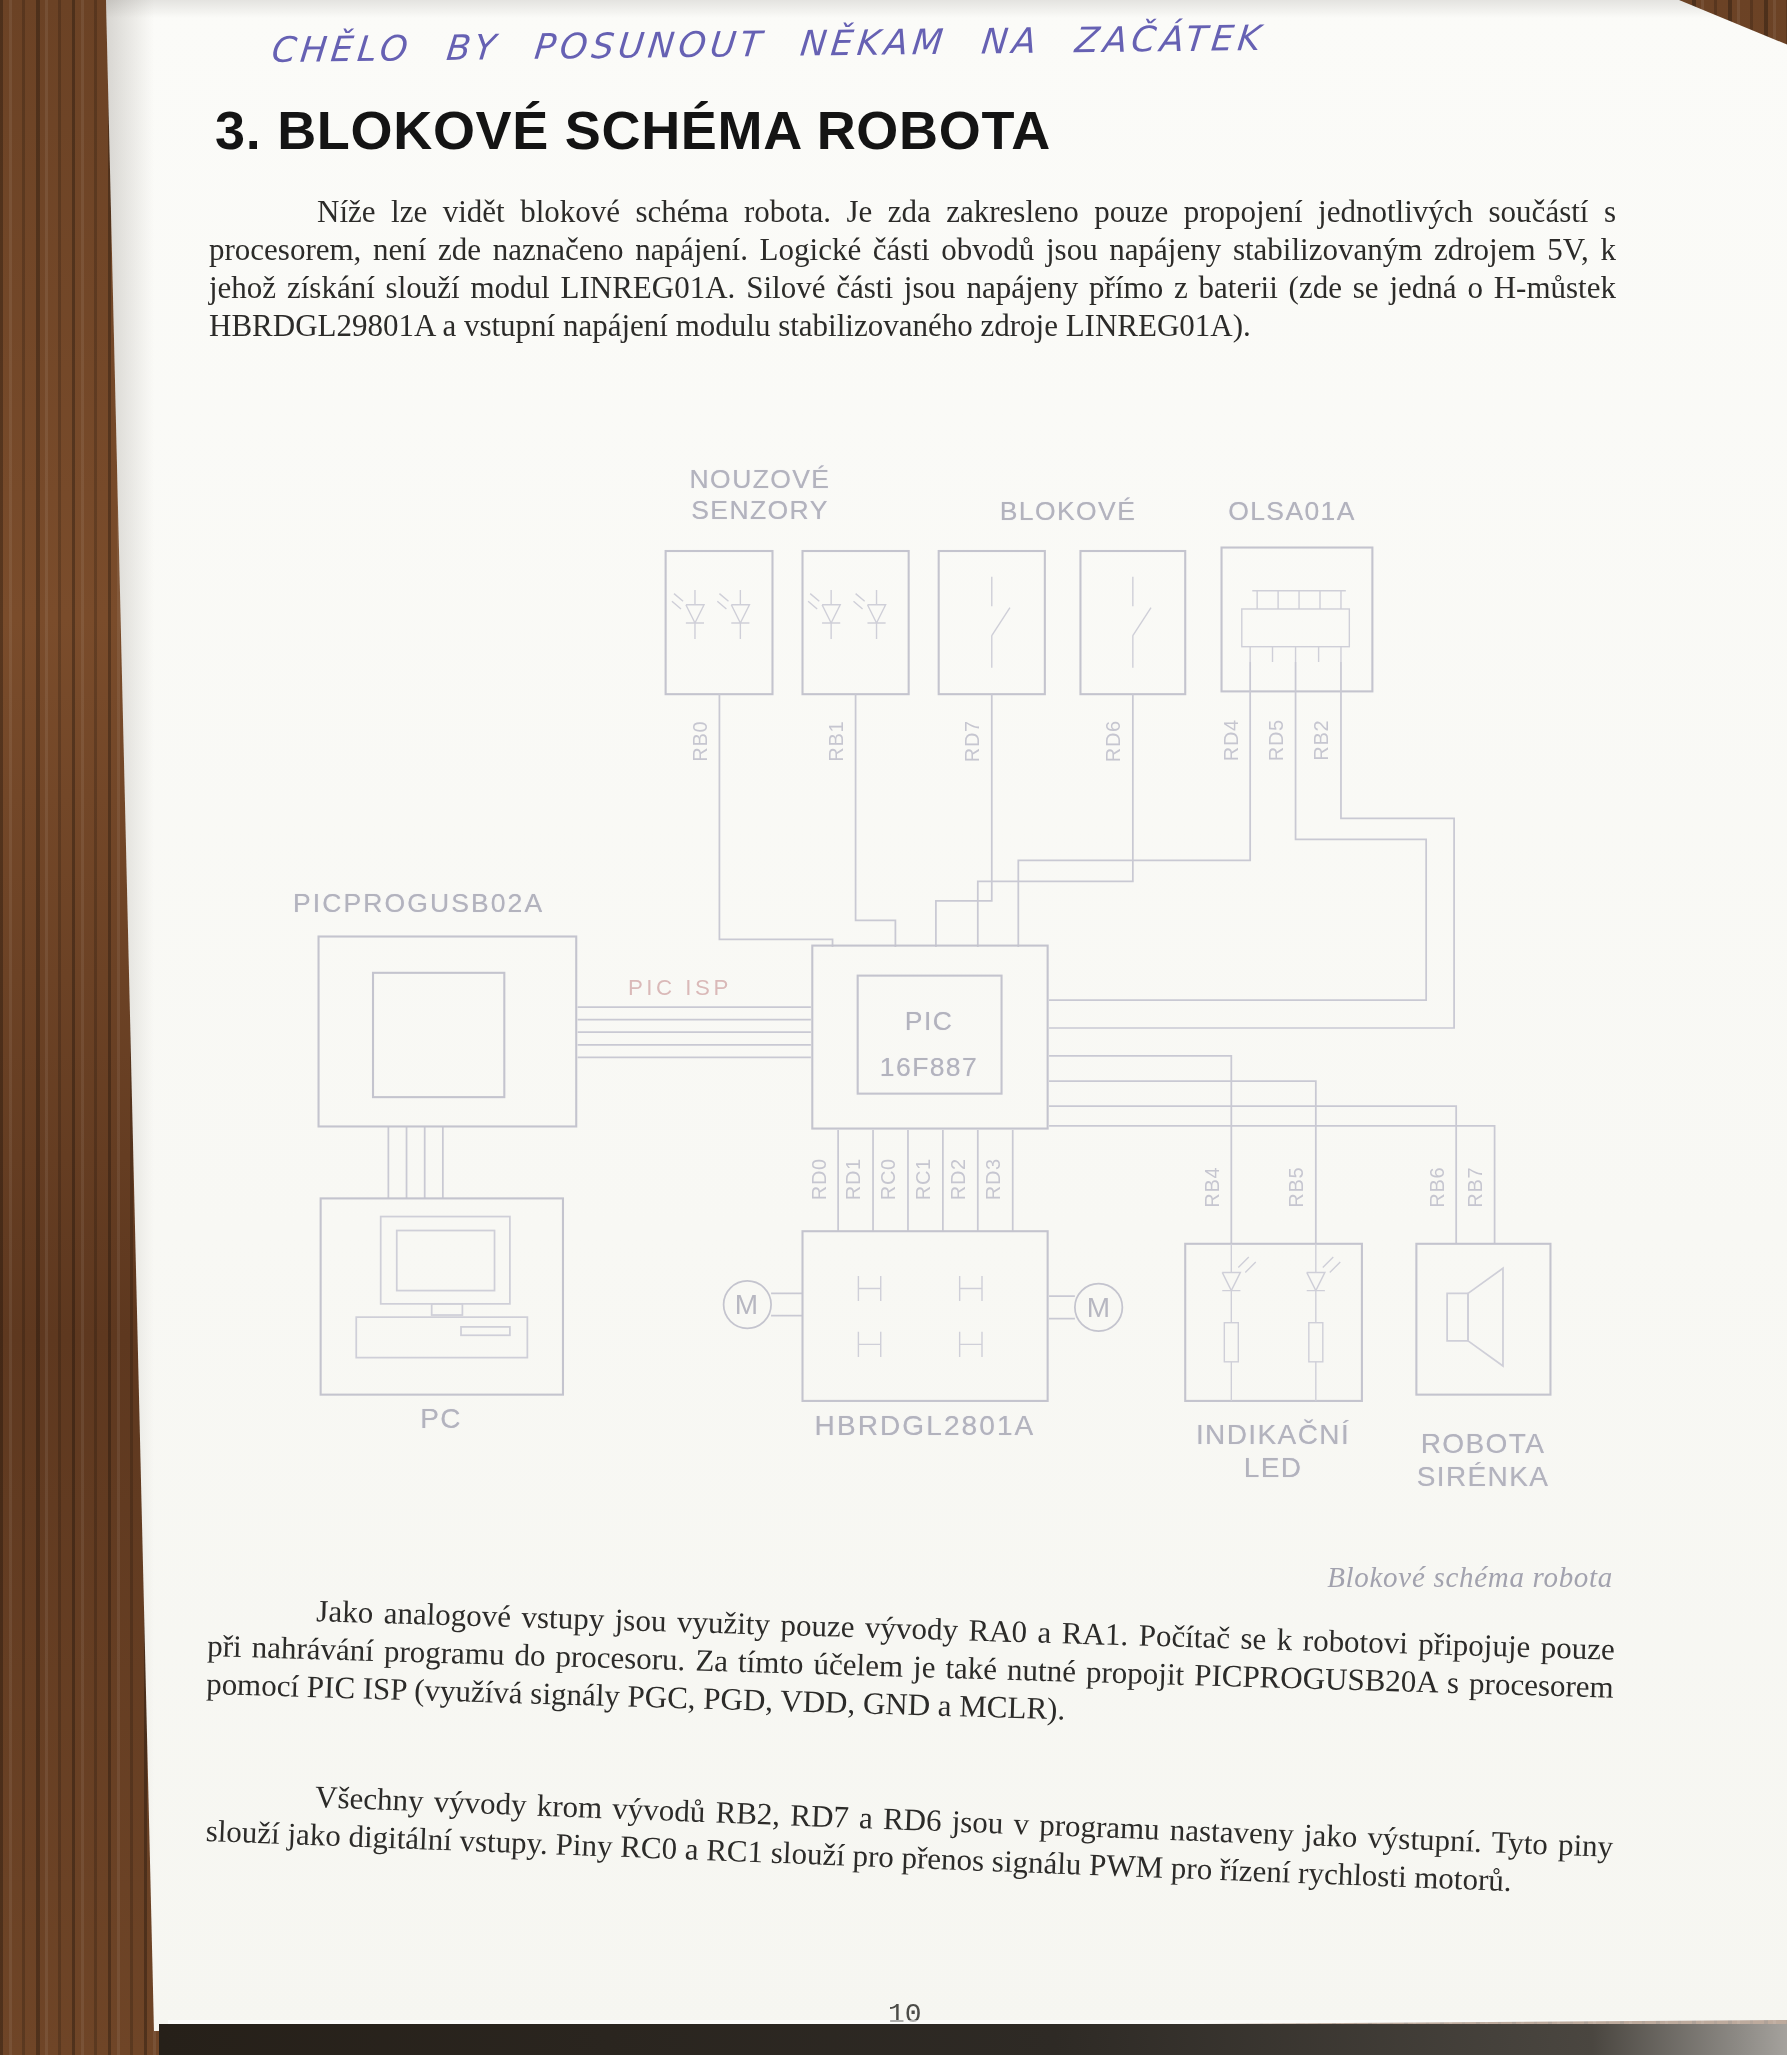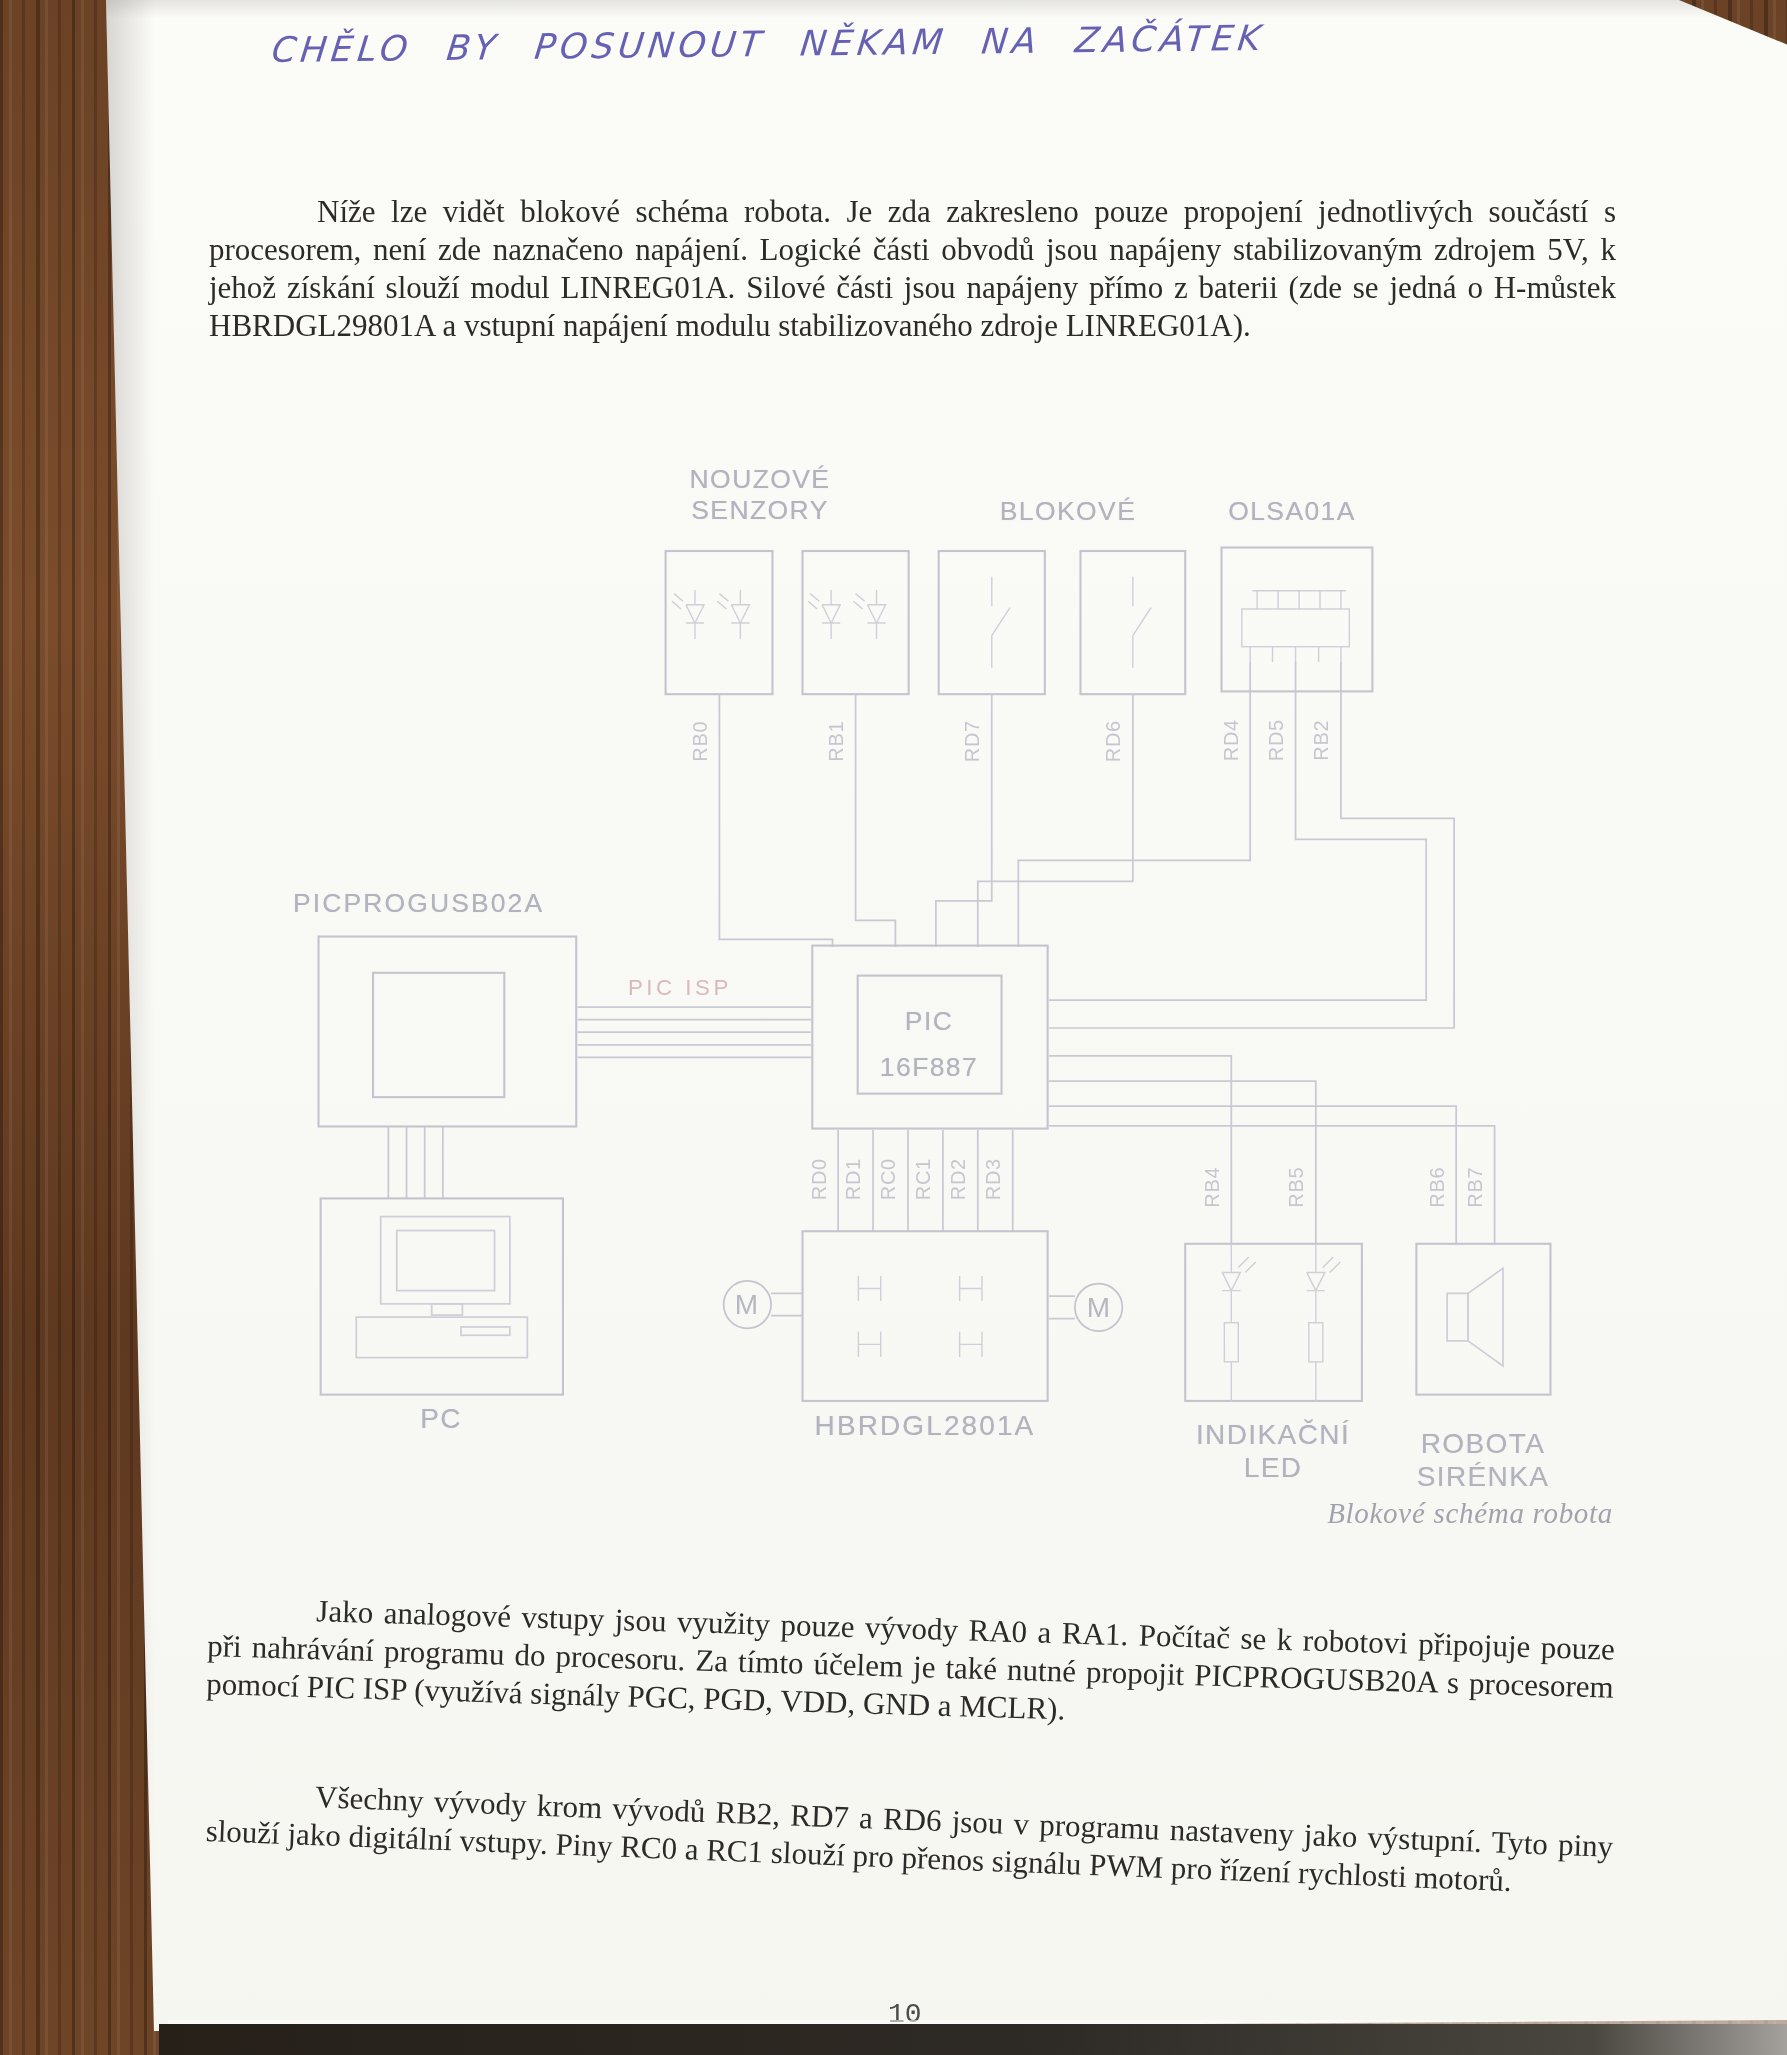--- a/index.html
+++ b/index.html
@@ -48,20 +48,21 @@
 </head>
 <body>
 
 <div class="scene">
   <div class="paper">
     <div class="edge-shade-left"></div>
     <div class="edge-shade-top"></div>
 
     <div class="abs handwriting" style="left:272px;top:24px;">CHĚLO BY POSUNOUT NĚKAM NA ZAČÁTEK</div>
 
+    <div class="abs heading" style="left:215px;top:99px;">3. BLOKOVÉ SCHÉMA ROBOTA</div>
 
     <div class="abs body-text" style="left:209px;top:193px;width:1407px;">Níže lze vidět blokové schéma robota. Je zda zakresleno pouze propojení jednotlivých součástí s procesorem, není zde naznačeno napájení. Logické části obvodů jsou napájeny stabilizovaným zdrojem 5V, k jehož získání slouží modul LINREG01A. Silové části jsou napájeny přímo z baterii (zde se jedná o H-můstek HBRDGL29801A a vstupní napájení modulu stabilizovaného zdroje LINREG01A).</div>
 
     <svg class="diagram" width="1788" height="2056" viewBox="0 0 2560 2944" fill="none" stroke="#c9c9d3" stroke-width="2.5">
 
       <g stroke="#c4c4ce" stroke-width="3">
         <rect x="953" y="789" width="153" height="205"></rect>
         <rect x="1149" y="789" width="152" height="205"></rect>
         <rect x="1344" y="789" width="152" height="205"></rect>
         <rect x="1547" y="789" width="150" height="205"></rect>
@@ -199,21 +200,21 @@
     <div class="abs pin" style="left:818px;top:1168px;">RD1</div>
     <div class="abs pin" style="left:853px;top:1168px;">RC0</div>
     <div class="abs pin" style="left:888px;top:1168px;">RC1</div>
     <div class="abs pin" style="left:923px;top:1168px;">RD2</div>
     <div class="abs pin" style="left:958px;top:1168px;">RD3</div>
     <div class="abs pin" style="left:1177px;top:1176px;">RB4</div>
     <div class="abs pin" style="left:1261px;top:1176px;">RB5</div>
     <div class="abs pin" style="left:1402px;top:1176px;">RB6</div>
     <div class="abs pin" style="left:1440px;top:1176px;">RB7</div>
 
-    <div class="abs caption" style="left:1222px;top:1497px;">Blokové schéma robota</div>
+    <div class="abs caption" style="left:1222px;top:1561px;">Blokové schéma robota</div>
 
     <div class="abs body-text tilt1" style="left:209px;top:1589px;width:1407px;">Jako analogové vstupy jsou využity pouze vývody RA0 a RA1. Počítač se k robotovi připojuje pouze při nahrávání programu do procesoru. Za tímto účelem je také nutné propojit PICPROGUSB20A s procesorem pomocí PIC ISP (využívá signály PGC, PGD, VDD, GND a MCLR).</div>
     <div class="abs body-text tilt2" style="left:208px;top:1774px;width:1407px;">Všechny vývody krom vývodů RB2, RD7 a RD6 jsou v programu nastaveny jako výstupní. Tyto piny slouží jako digitální vstupy. Piny RC0 a RC1 slouží pro přenos signálu PWM pro řízení rychlosti motorů.</div>
 
     <div class="abs pagenum" style="left:888px;top:1999px;">10</div>
   </div>
 
   <div class="bottom-sliver"></div>
   <div class="bottom-band"></div>
 </div>

